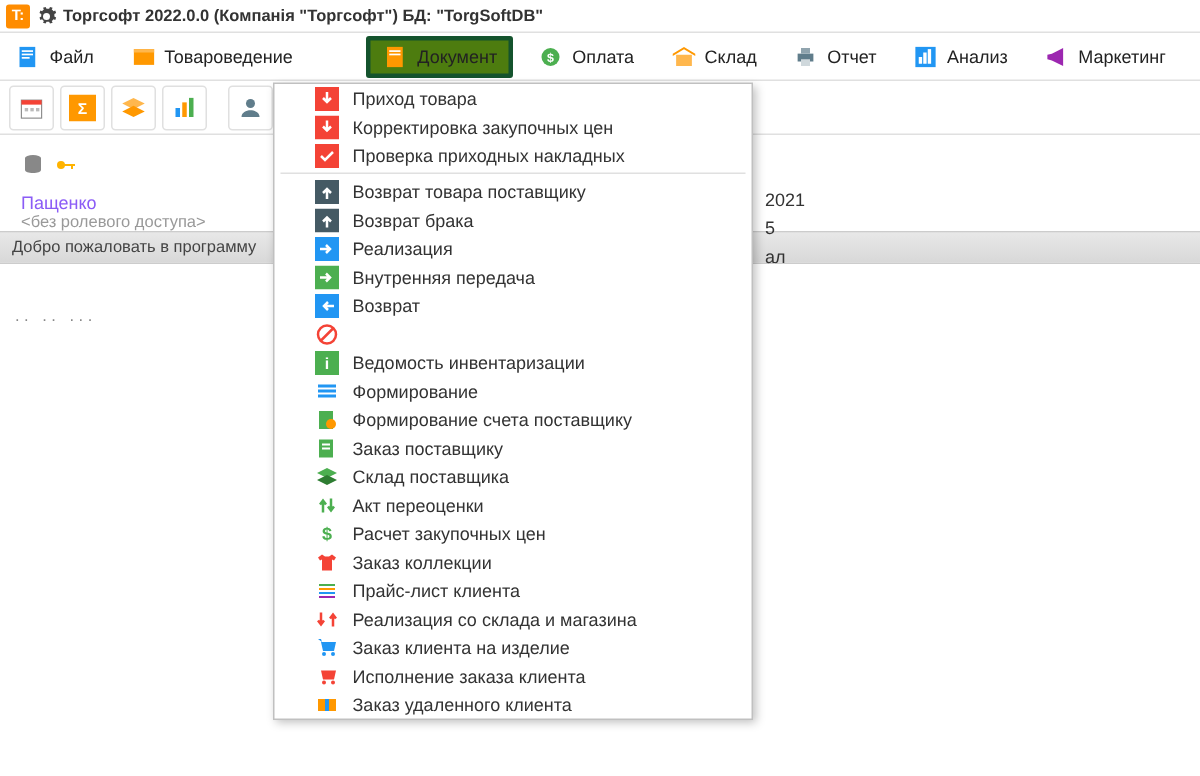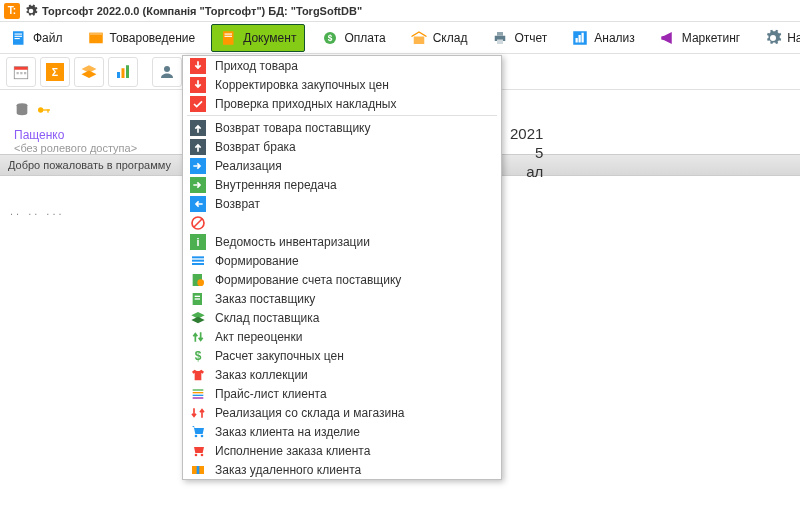--- a/index.html
+++ b/index.html
@@ -8,46 +8,46 @@
   
   .titlebar { display: flex; align-items: center; height: 22px; padding: 0 4px; background: #fff; border-bottom: 1px solid #e0e0e0; }
   .titlebar .tlogo { width: 16px; height: 16px; background: #ff8c00; color: #fff; font-size: 10px; font-weight: bold; display:flex; align-items:center; justify-content:center; border-radius:2px; margin-right:4px;}
   .titlebar .gear { width:14px;height:14px; fill:#444; margin-right:4px;}
   .titlebar .title-text { font-weight: bold; font-size: 11px; }
 
   
   .menubar { display:flex; align-items:center; height:32px; padding:0 2px; border-bottom:1px solid #e0e0e0;}
   .menubar .sep { width:1px; height:22px; background:#d0d0d0; margin:0 4px;}
   .menu-item { display:flex; align-items:center; padding:4px 8px; height:28px; cursor:pointer; border-radius:2px; }
-  .menu-item.active { background:#84cc16; border:1px solid #14532d;}
+  .menu-item.active { background:#4d7c0f; border:3px solid #14532d;margin-left:33px;}
   .menu-item .micon { width:18px;height:18px;margin-right:5px; display:flex;align-items:center;justify-content:center;}
   .menu-item .mlabel { font-size:12px; color:#222;}
   .menu-item.active .mlabel { color:#222; }
 
   
   .toolbar { display:flex;align-items:center;height:36px;padding:0 6px;border-bottom:1px solid #e0e0e0;}
   .tbtn { width:30px;height:30px;display:flex;align-items:center;justify-content:center;border:1px solid #e0e0e0;border-radius:3px;margin-right:4px;cursor:pointer;background:#fff;}
 
   
   .body-row{display:flex;}
   .leftpanel{width:182px;padding:12px 8px 0 14px;}
   .leftpanel .icons{color:#999;font-size:14px;margin-bottom:10px;display:flex;gap:6px;align-items:center;}
   .leftpanel .uname{font-size:12px;color:#8b5cf6;}
   .leftpanel .urole{font-size:11px;color:#999;}
   .welcome{height:22px;background:linear-gradient(#e8e8e8,#d8d8d8);padding:0 8px;display:flex;align-items:center;font-size:11px;color:#444;border-top:1px solid #ccc;border-bottom:1px solid #ccc;}
 
   
   .dropdown{ position:absolute; left:182px; top:55px; width:320px; background:#fff; border:1px solid #c0c0c0; box-shadow:2px 2px 6px rgba(0,0,0,0.25); z-index:100;}
-  .dropitem{display:flex;align-items:center;height:19px;padding:0 8px 0 6px;cursor:pointer;}
+  .dropitem{display:flex;align-items:center;height:19px;padding:0 8px 0 6px;cursor:pointer;margin-left:20px;}
   .dropitem .dicon{width:18px;height:16px;margin-right:8px;display:flex;align-items:center;justify-content:center;}
   .dropitem .dlabel{font-size:12px;color:#333;}
   .dropsep{height:1px;background:#e0e0e0;margin:2px 4px;}
 
   
-  .rightinfo{position:absolute; left:510px; top:124px; font-size:15px;color:#333;line-height:19px;text-align:right;}
+  .rightinfo{position:absolute; left:510px; top:124px; font-size:12px;color:#333;line-height:19px;}
 
   .botsnip{position:absolute; left:10px; top:205px; font-size:11px;color:#888;letter-spacing:3px;}
   
   svg{flex-shrink:0;}
 </style>
 </head>
 <body>
 
 <div class="titlebar">
   <span class="tlogo">T:</span>

